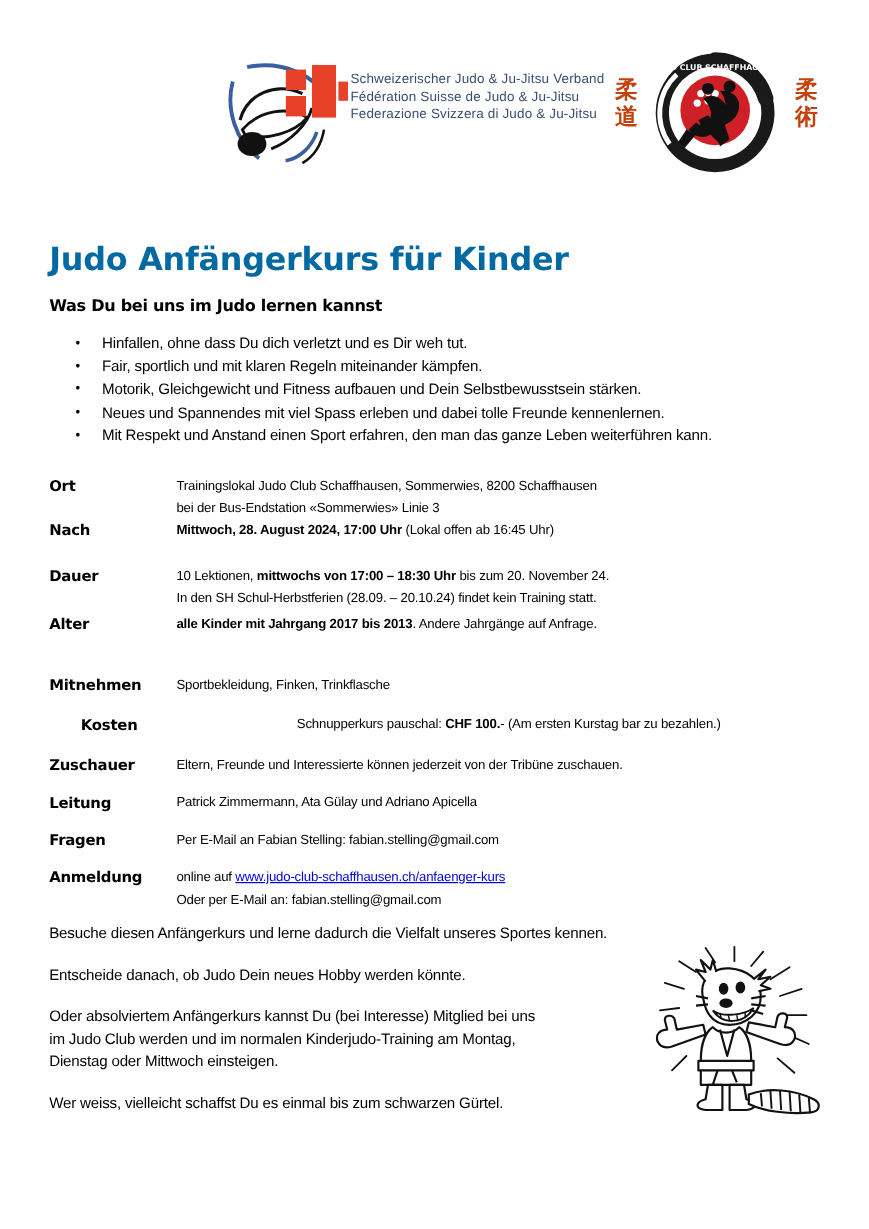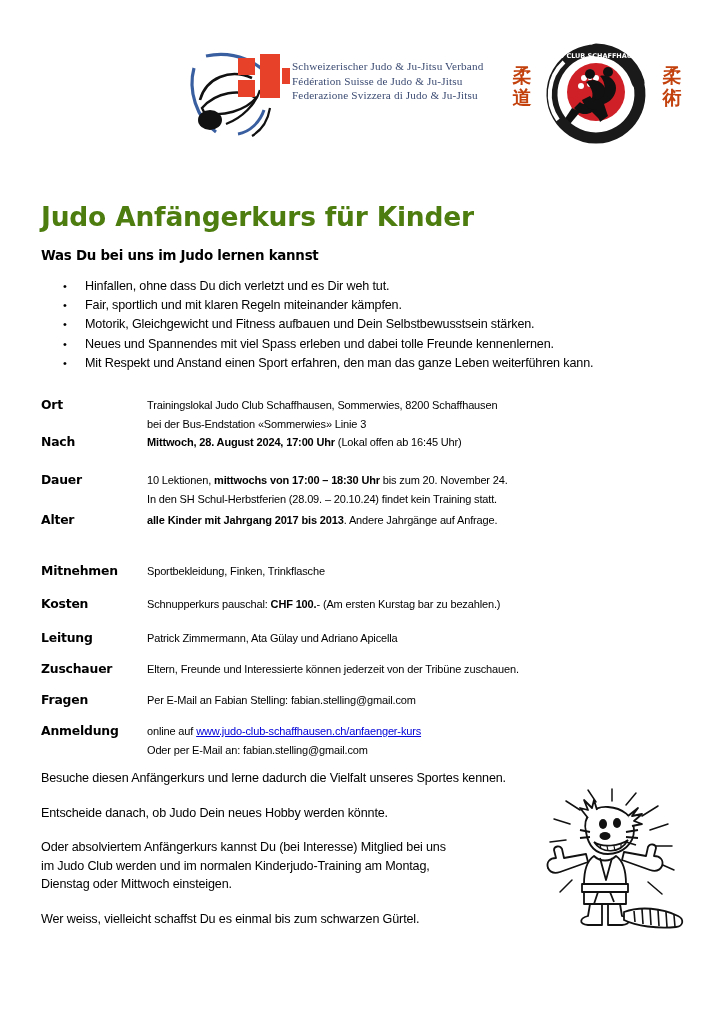--- a/index.html
+++ b/index.html
@@ -42,21 +42,21 @@
     position: absolute;
     left: 52px;
     top: 6px;
     width: 52px;
     height: 52px;
   }
   .fed-text {
     position: absolute;
     left: 106px;
     top: 11px;
-    font-family: Liberation Serif, serif;
+    font-family: Liberation Sans, sans-serif;
     font-size: 11.2px;
     line-height: 14.6px;
     color: #3b4b72;
     letter-spacing: 0.15px;
     white-space: nowrap;
   }
 
   .logo-club {
     position: absolute;
     left: 508px;
@@ -87,21 +87,21 @@
 
   
   .page-title {
     position: absolute;
     left: 41px;
     top: 183px;
     font-family: "DejaVu Sans", sans-serif;
     font-weight: bold;
     font-size: 26.5px;
     letter-spacing: -0.2px;
-    color: #4d7c0f;
+    color: #0369a1;
   }
 
   
   .sub-heading {
     position: absolute;
     left: 41px;
     top: 248px;
     font-family: "DejaVu Sans", sans-serif;
     font-weight: bold;
     font-size: 13.4px;
@@ -318,35 +318,35 @@
     <div class="detail-value">
       <span class="b">alle Kinder mit Jahrgang 2017 bis 2013</span><span>. Andere Jahrgänge auf Anfrage.</span>
     </div>
   </div>
 
   <div class="detail-row" style="height:33px;margin-top:16px;">
     <div class="detail-label">Mitnehmen</div>
     <div class="detail-value">Sportbekleidung, Finken, Trinkflasche</div>
   </div>
 
-  <div class="detail-row" style="height:34px;">
+  <div class="detail-row" style="height:34px;text-align:center;">
     <div class="detail-label">Kosten</div>
     <div class="detail-value">
       <span>Schnupperkurs pauschal: </span><span class="b">CHF 100.</span><span>- (Am ersten Kurstag bar zu bezahlen.)</span>
     </div>
+  </div>
+
+  <div class="detail-row" style="height:31px;">
+    <div class="detail-label">Zuschauer</div>
+    <div class="detail-value">Eltern, Freunde und Interessierte können jederzeit von der Tribüne zuschauen.</div>
   </div>
 
   <div class="detail-row" style="height:31px;">
     <div class="detail-label">Leitung</div>
     <div class="detail-value">Patrick Zimmermann, Ata Gülay und Adriano Apicella</div>
-  </div>
-
-  <div class="detail-row" style="height:31px;">
-    <div class="detail-label">Zuschauer</div>
-    <div class="detail-value">Eltern, Freunde und Interessierte können jederzeit von der Tribüne zuschauen.</div>
   </div>
 
   <div class="detail-row" style="height:31px;">
     <div class="detail-label">Fragen</div>
     <div class="detail-value">Per E-Mail an Fabian Stelling: fabian.stelling@gmail.com</div>
   </div>
 
   <div class="detail-row" style="height:38px;">
     <div class="detail-label">Anmeldung</div>
     <div class="detail-value">

